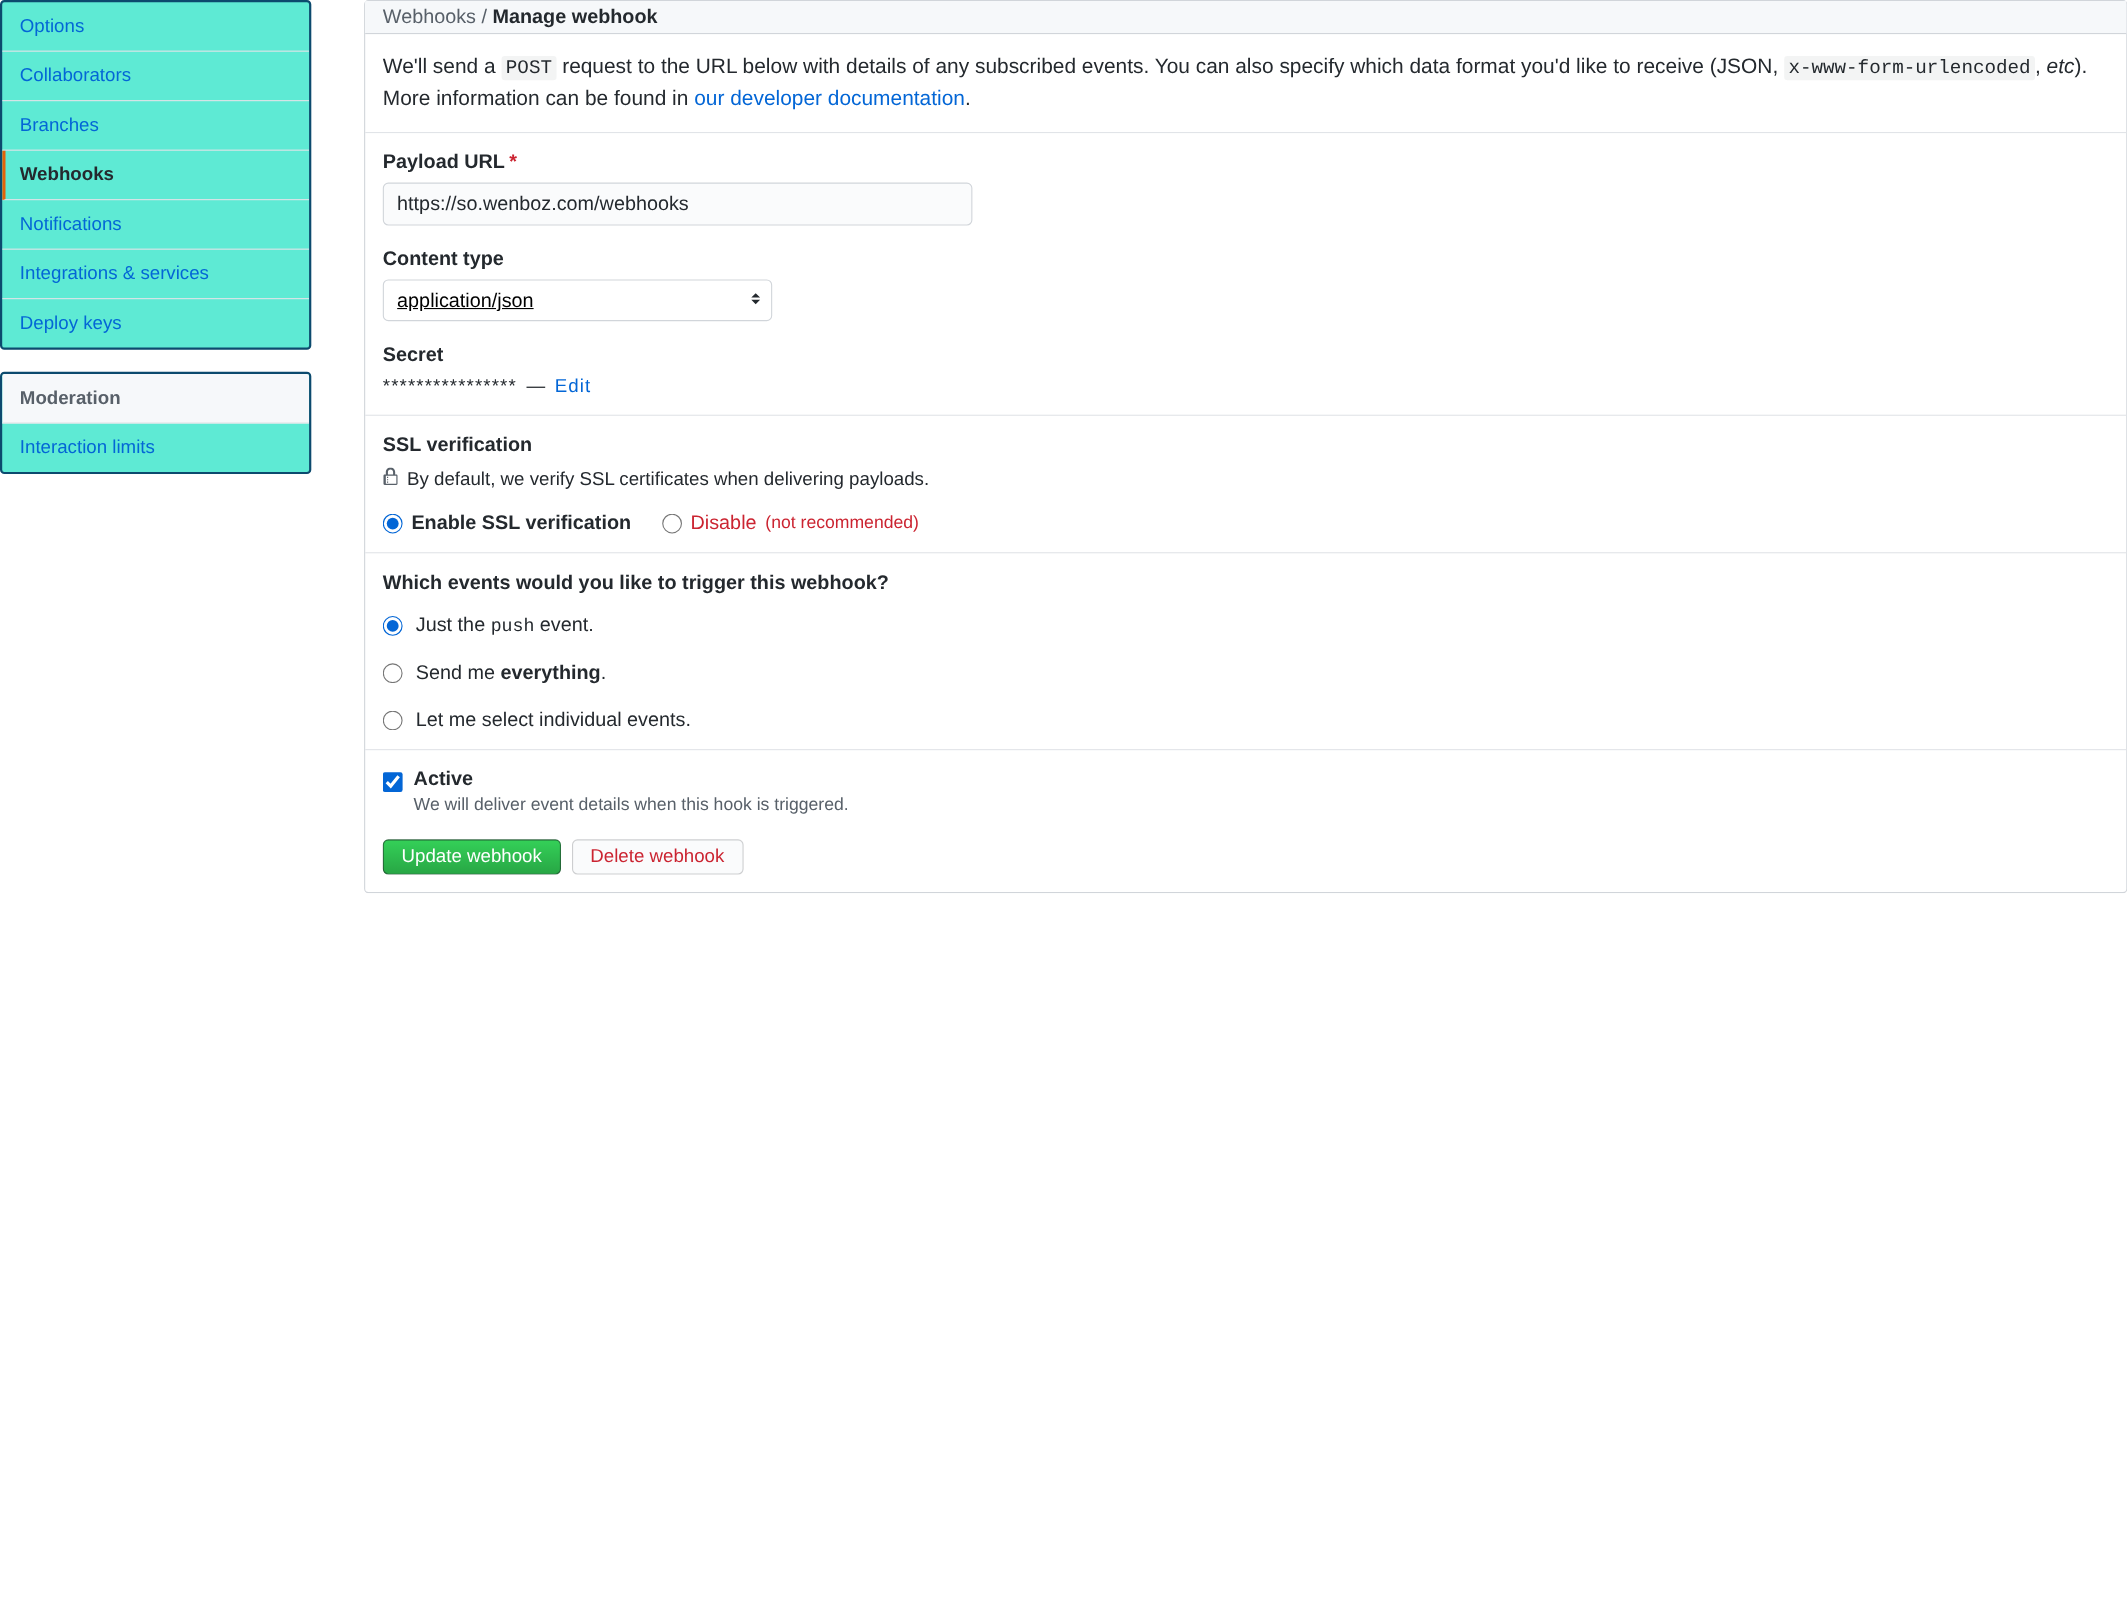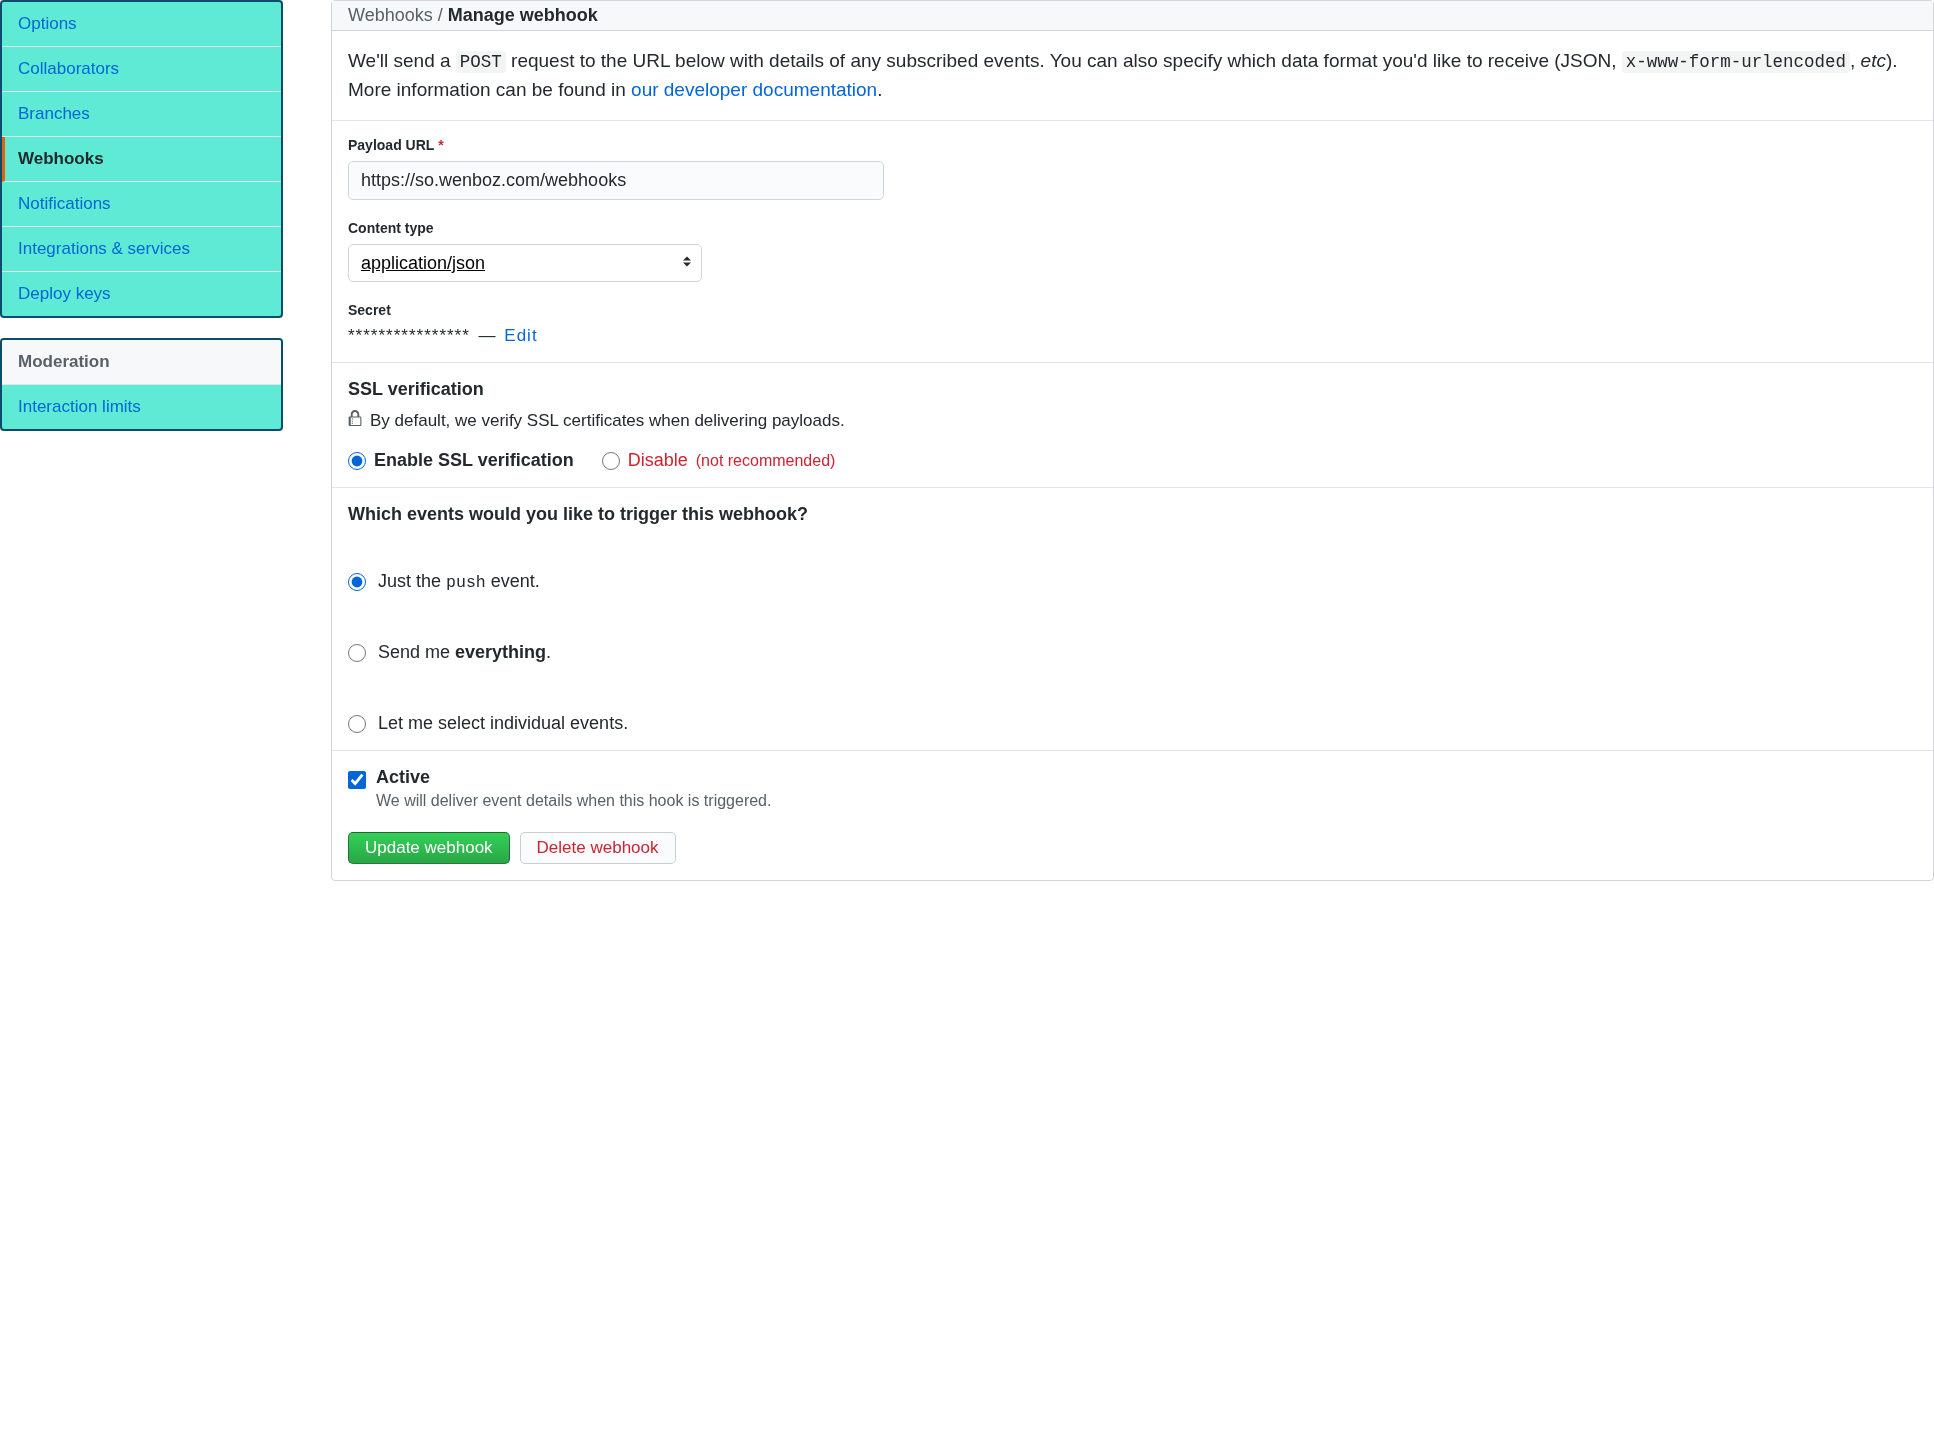--- a/index.html
+++ b/index.html
@@ -94,21 +94,21 @@
   }
   code.plain {
     font-family: SFMono-Regular, Consolas, "Liberation Mono", Menlo, monospace;
     font-size: 0.92em;
     background: none;
   }
   .form-group { margin-bottom: 20px; }
   .form-group:last-child { margin-bottom: 0; }
   .form-label {
     display: block;
-    font-size: 14px;
+    font-size: 18px;
     font-weight: 600;
     color: #24292e;
     margin-bottom: 8px;
   }
   .req { color: #cb2431; margin-left: 4px; }
   .text-input {
     width: 536px;
     max-width: 100%;
     padding: 8px 12px;
     font-size: 18px;
@@ -180,21 +180,20 @@
   .radio-item .bold { font-weight: 600; }
   .danger-text { color: #cb2431; }
   .not-rec { color: #cb2431; font-size: 16px; }
   .events-list { display: flex; flex-direction: column; gap: 22px; margin-top: 18px; }
   .event-item {
     display: flex;
     align-items: center;
     gap: 12px;
     font-size: 18px;
     cursor: pointer;
-    margin-top: 28px;
   }
   .event-item input[type=radio] {
     width: 18px; height: 18px;
     accent-color: #0366d6;
     cursor: pointer;
   }
   .check-row {
     display: flex;
     gap: 10px;
     align-items: flex-start;

